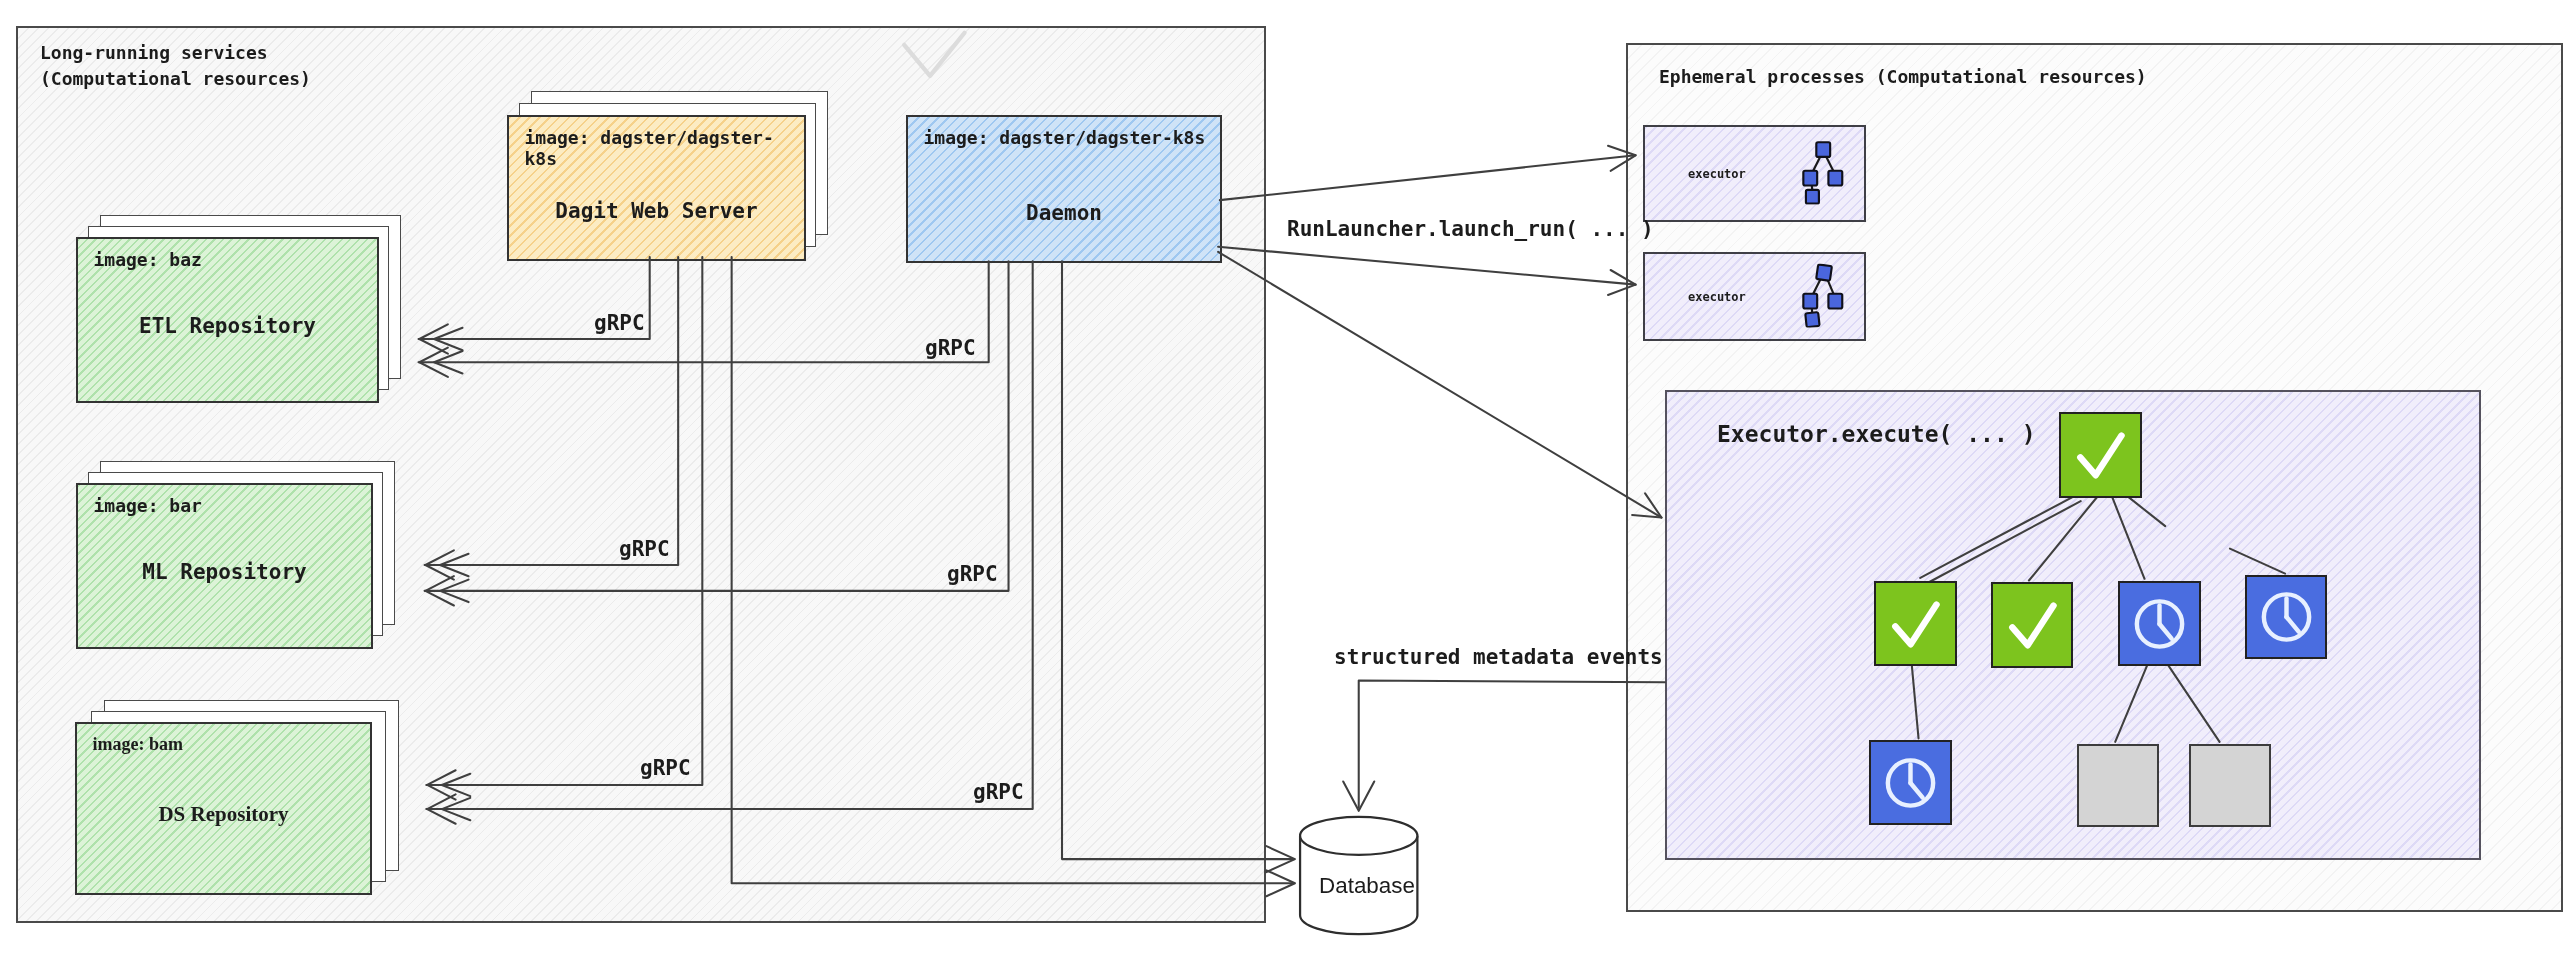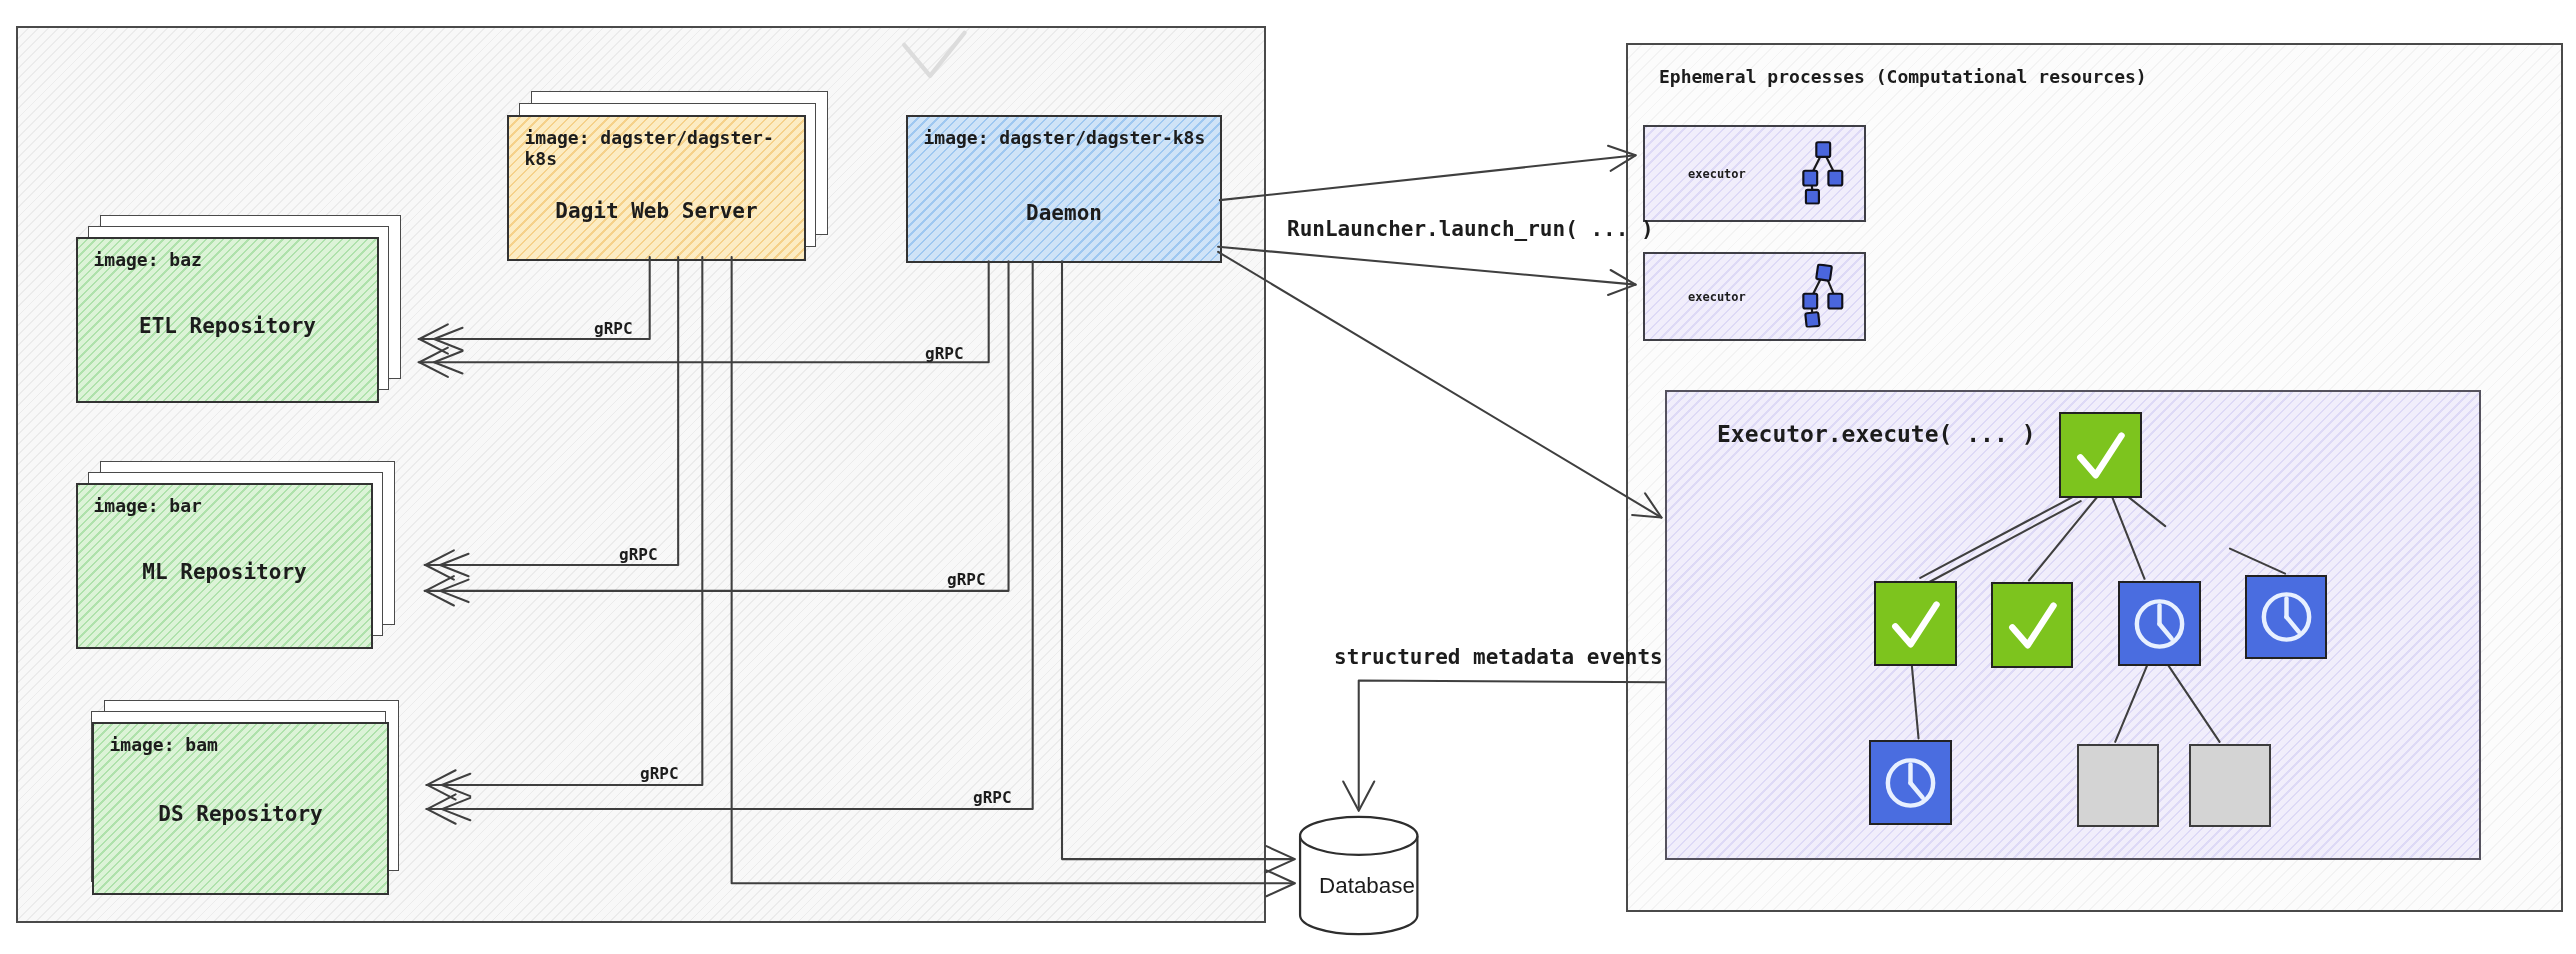--- a/index.html
+++ b/index.html
@@ -40,34 +40,36 @@
   .exec-title{position:absolute;left:50px;top:29px;font-size:23px;font-weight:700;}
   .io-label{position:absolute;left:2161px;top:518px;font-size:21px;font-weight:700;}
 
   
   .node{position:absolute;border:2.6px solid #222222;display:flex;align-items:center;justify-content:center;z-index:6;}
   .node-green{background:#7dc41e;}
   .node-blue{background:#4a6de0;}
   .node-gray{background:#d4d4d4;border-color:#3c3c3c;}
 
   
-  .grpc{position:absolute;font-size:16px;font-weight:700;z-index:7;margin-top:8px;}
+  .grpc{position:absolute;font-size:21px;font-weight:700;z-index:7;}
   .annot{position:absolute;font-size:21px;font-weight:700;z-index:7;}
   .db-label{position:absolute;left:1301px;top:873px;width:116px;text-align:center;
             font-family:"Liberation Sans", sans-serif;font-size:22.4px;font-weight:400;z-index:7;margin-left:8px;}
 
   svg.overlay{position:absolute;left:0;top:0;z-index:5;pointer-events:none;}
   .z2{z-index:2;} .z3{z-index:3;}
 </style>
 </head>
 <body>
 
 <div class="canvas">
 
   <div class="panel panel-left"></div>
+  <div class="panel-title" style="left:40px;top:40px;">Long-running services
+(Computational resources)</div>
 
   <div class="page z2" style="left:531px;top:91px;width:295px;height:142px;"></div>
   <div class="page z2" style="left:519px;top:103px;width:295px;height:142px;"></div>
   <div class="card yellow z3" style="left:507px;top:115px;width:295px;height:142px;">
     <div class="card-header">image: dagster/dagster-k8s</div>
     <div class="card-title t-low">Dagit Web Server</div>
   </div>
 
   <div class="card blue z3" style="left:906px;top:115px;width:312px;height:144px;">
     <div class="card-header">image: dagster/dagster-k8s</div>
@@ -83,21 +85,21 @@
 
   <div class="page z2" style="left:100px;top:461px;width:293px;height:162px;"></div>
   <div class="page z2" style="left:88px;top:472px;width:293px;height:162px;"></div>
   <div class="card green z3" style="left:76px;top:483px;width:293px;height:162px;">
     <div class="card-header">image: bar</div>
     <div class="card-title t-mid">ML Repository</div>
   </div>
 
   <div class="page z2" style="left:104px;top:700px;width:293px;height:169px;"></div>
   <div class="page z2" style="left:91px;top:711px;width:293px;height:169px;"></div>
-  <div class="card green z3" style="left:92px;top:722px;width:293px;height:169px;">
+  <div class="card green z3" style="left:75px;top:722px;width:293px;height:169px;font-family:Liberation Serif, serif;">
     <div class="card-header">image: bam</div>
     <div class="card-title t-mid">DS Repository</div>
   </div>
 
   <div class="grpc" style="left:594px;top:311px;">gRPC</div>
   <div class="grpc" style="left:925px;top:336px;">gRPC</div>
   <div class="grpc" style="left:619px;top:537px;">gRPC</div>
   <div class="grpc" style="left:947px;top:562px;">gRPC</div>
   <div class="grpc" style="left:640px;top:756px;">gRPC</div>
   <div class="grpc" style="left:973px;top:780px;">gRPC</div>

